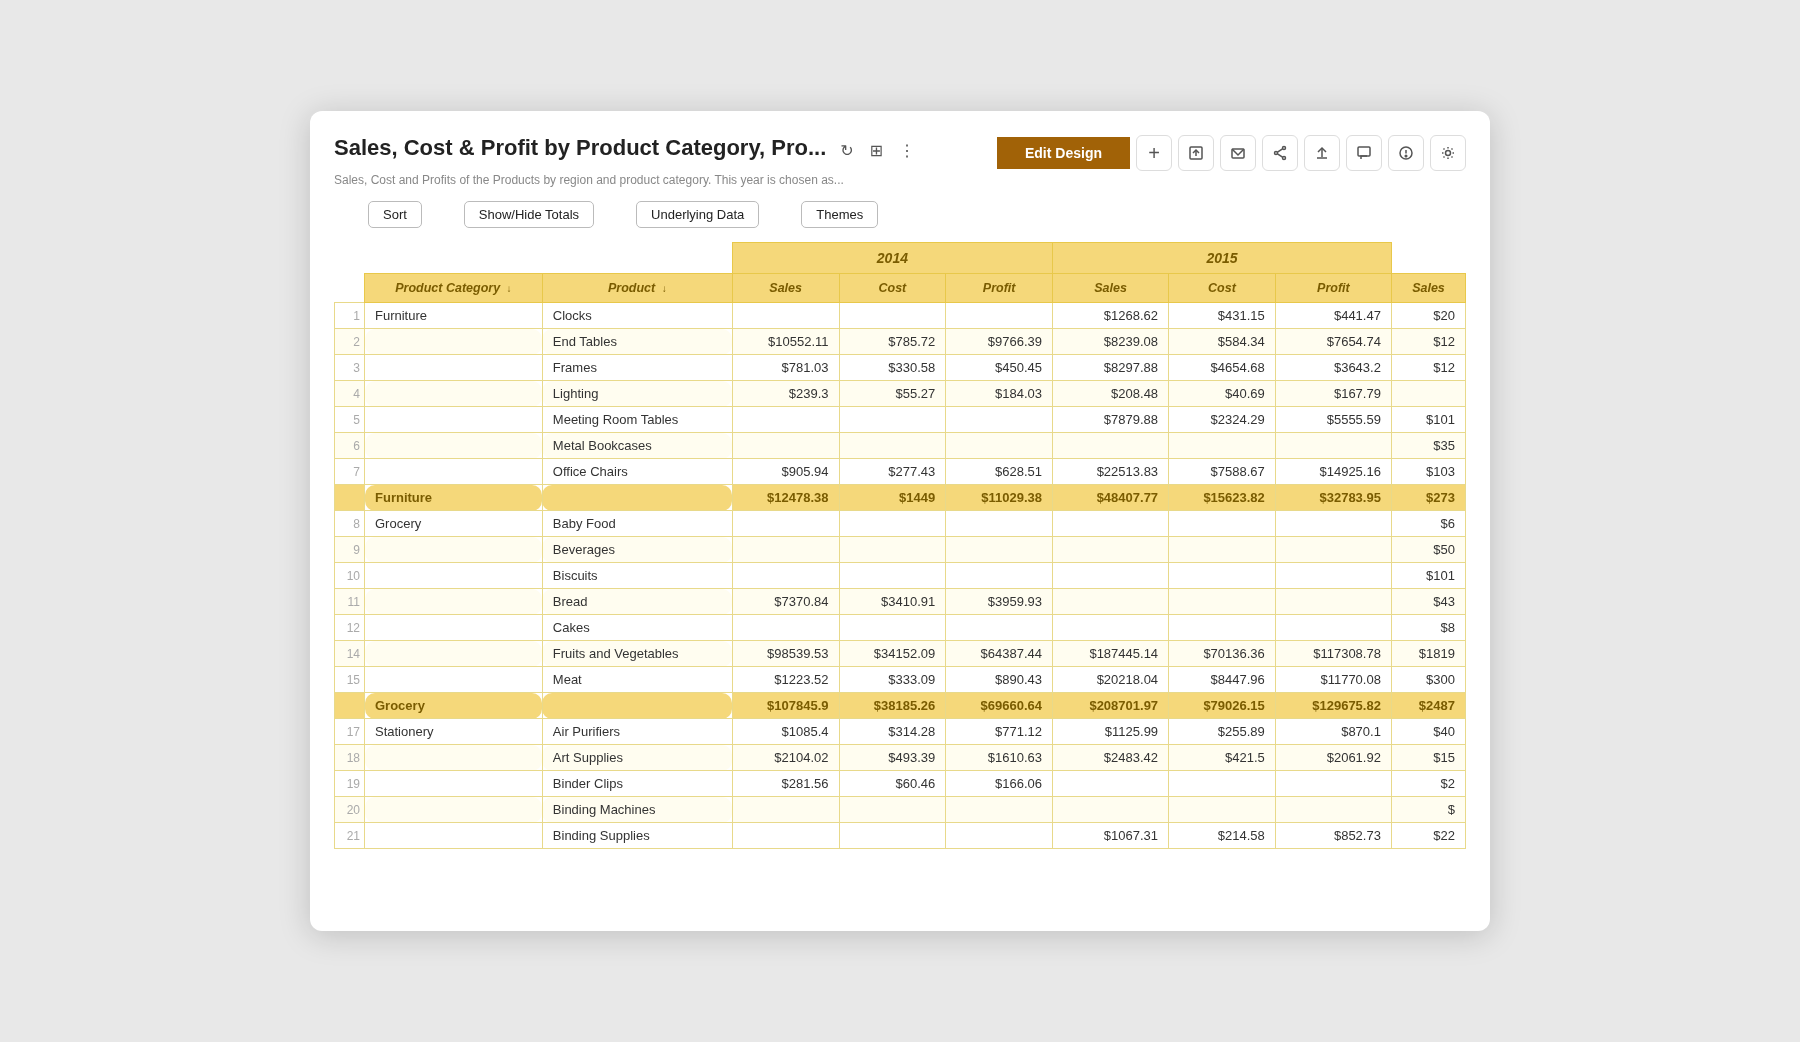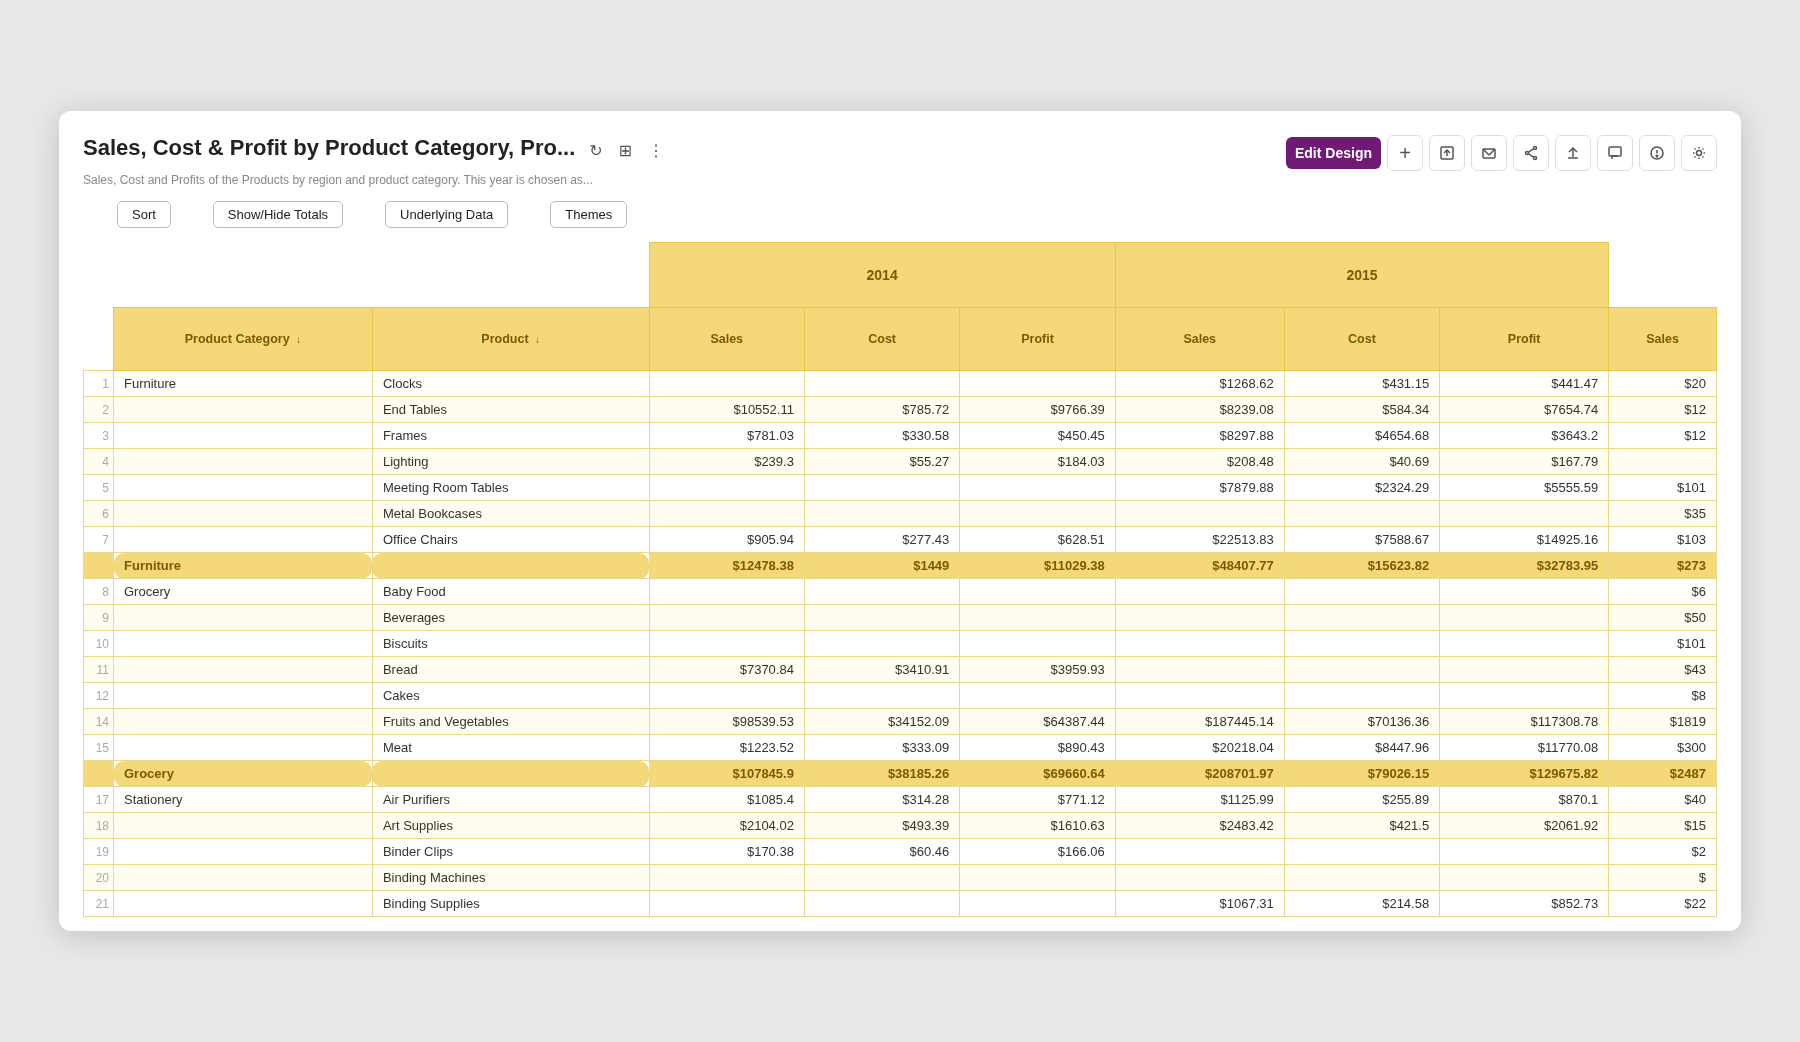--- a/index.html
+++ b/index.html
@@ -8,21 +8,21 @@
       display: flex;
       justify-content: center;
       align-items: center;
       min-height: 100vh;
       font-family: -apple-system, BlinkMacSystemFont, 'Segoe UI', Arial, sans-serif;
     }
     .window {
       background: #fff;
       border-radius: 12px;
       box-shadow: 0 4px 32px rgba(0,0,0,0.18);
-      width: 1682px;
+      width: 1180px;
       min-height: 820px;
       overflow: hidden;
       padding: 24px 24px 0 24px;
     }
     .header {
       display: flex;
       align-items: flex-start;
       justify-content: space-between;
       margin-bottom: 14px;
     }
@@ -52,25 +52,25 @@
       font-size: 16px;
       padding: 2px 4px;
       border-radius: 4px;
     }
     .header-right {
       display: flex;
       align-items: center;
       gap: 6px;
     }
     .edit-design-btn {
-      background: #701a75;
+      background: #a16207;
       color: #fff;
       border: none;
-      border-radius: 6px;
-      padding: 8px 9px;
+      border-radius: 0;
+      padding: 8px 28px;
       font-size: 14px;
       font-weight: 600;
       cursor: pointer;
       white-space: nowrap;
     }
     .icon-btn {
       background: none;
       border: 1px solid #ddd;
       border-radius: 6px;
       width: 36px;
@@ -112,24 +112,25 @@
     }
     table {
       border-collapse: collapse;
       width: 100%;
       font-size: 13px;
     }
     thead tr th {
       background: #f5d87a;
       color: #7a5c00;
       font-weight: 700;
-      padding: 24px 10px;
+      padding: 7px 10px;
       border: 1px solid #e8c84a;
       text-align: center;
       white-space: nowrap;
+      font-style: italic;
     }
     thead tr.year-row th {
       font-size: 14px;
       font-weight: 700;
       border-bottom: 1px solid #e8c84a;
     }
     thead tr.col-row th {
       font-size: 12.5px;
       font-weight: 700;
     }
@@ -483,21 +484,21 @@
       <td class="num">$1610.63</td>
       <td class="num">$2483.42</td>
       <td class="num">$421.5</td>
       <td class="num">$2061.92</td>
       <td class="num">$15</td>
     </tr>
           <tr class="data-row">
       <td class="row-num">19</td>
       <td class="label"></td>
       <td class="label">Binder Clips</td>
-      <td class="num">$170.38</td>
+      <td class="num">$281.56</td>
       <td class="num">$60.46</td>
       <td class="num">$166.06</td>
       <td class="num"></td>
       <td class="num"></td>
       <td class="num"></td>
       <td class="num">$2</td>
     </tr>
           <tr class="data-row">
       <td class="row-num">20</td>
       <td class="label"></td>

